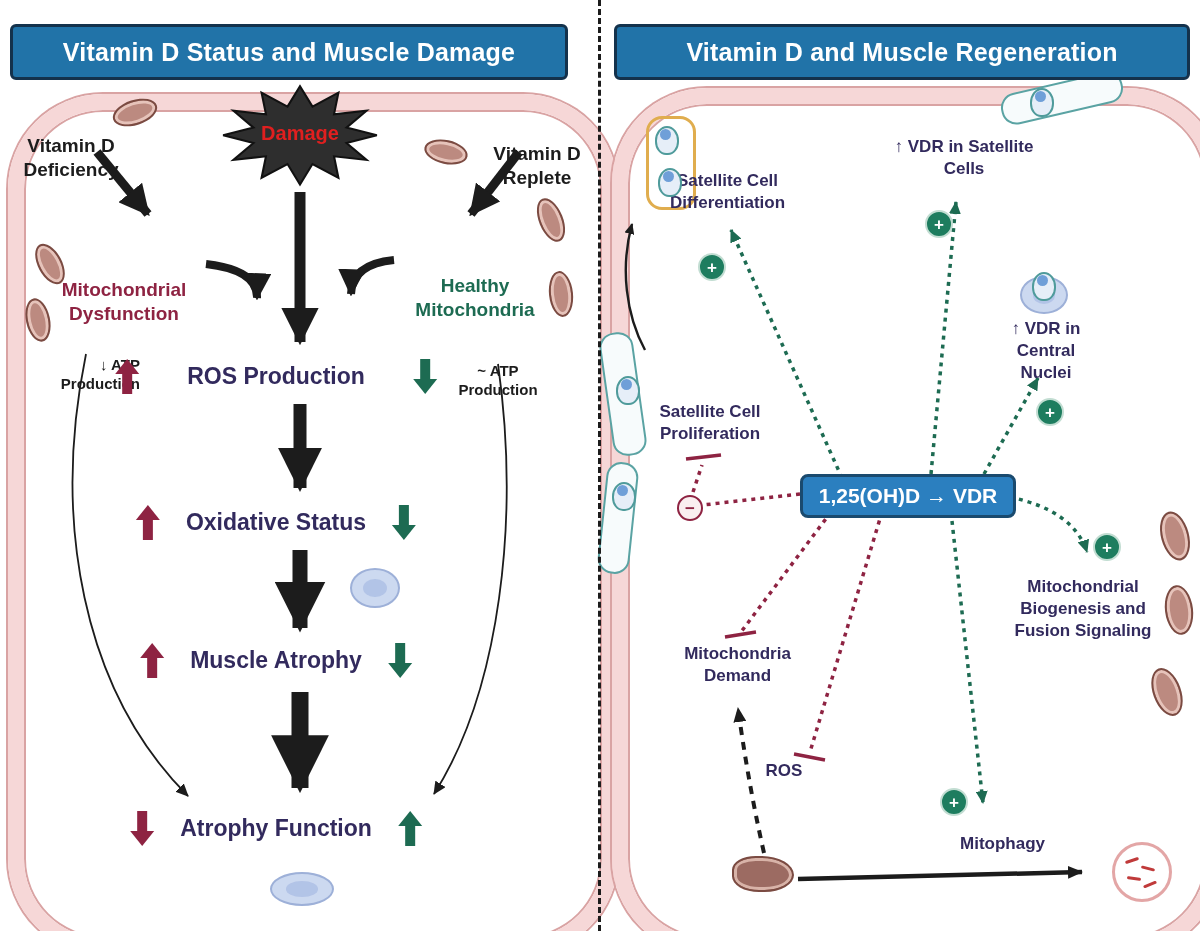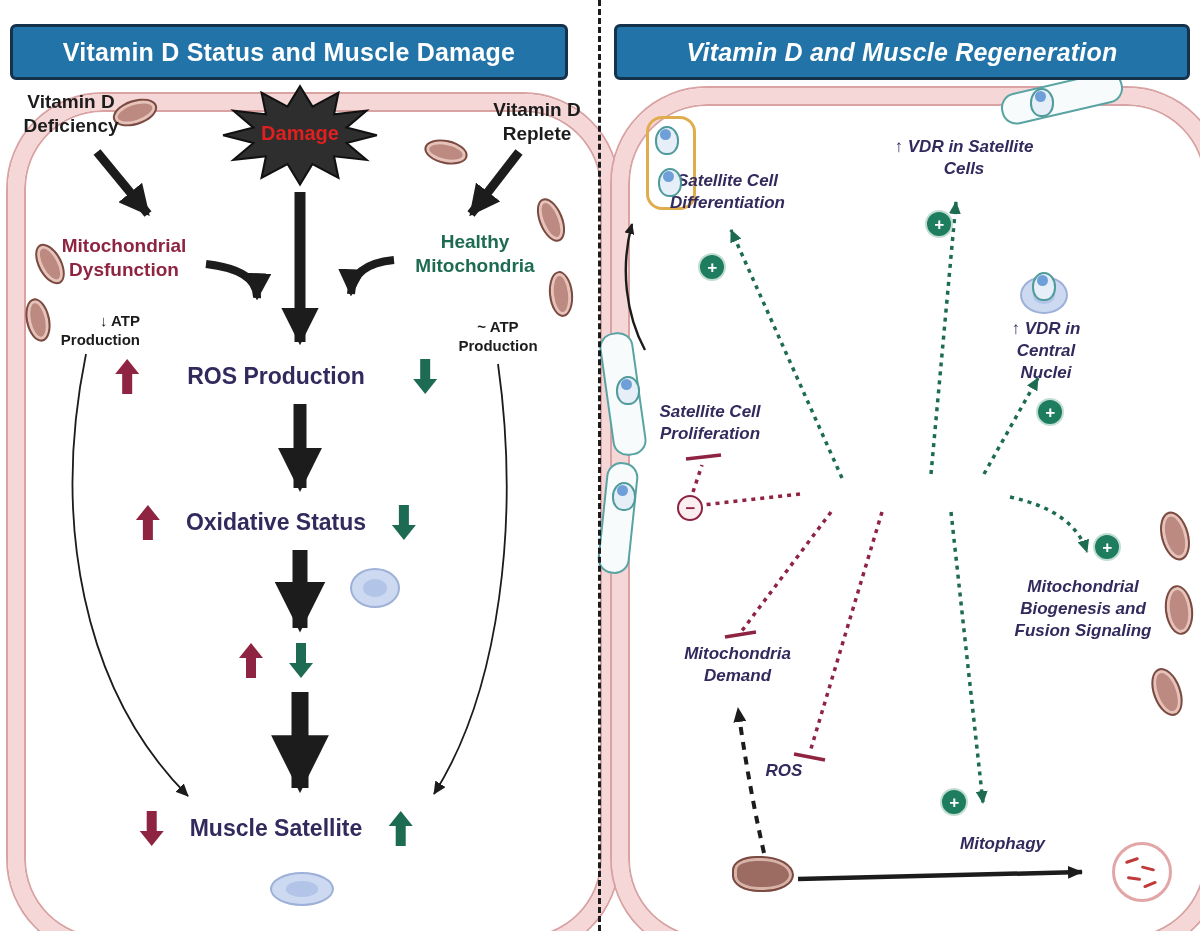--- a/index.html
+++ b/index.html
@@ -1,31 +1,31 @@
 <!DOCTYPE html>
 <html lang="en"><head>
 <meta charset="utf-8">
 <style>
   html,body{margin:0;padding:0;background:#fff;}
   .stage{position:relative;width:1200px;height:931px;background:#fff;overflow:hidden;
          font-family:"Liberation Sans",sans-serif;color:#1c1c1c;}
   .panel{position:absolute;top:0;width:552px;height:931px;}
   .panel.left{left:0;}
-  .panel.right{left:600px;font-style:italic;}
+  .panel.right{left:600px;}
   .divider{position:absolute;left:598px;top:0;width:0;height:931px;border-left:3px dashed #1c1c1c;z-index:6;}
 
   .membrane{position:absolute;border:16px solid #f6d7d7;border-radius:95px;
             box-shadow:0 0 0 2px #d9a3a3, inset 0 0 0 2px #d9a3a3;z-index:0;}
   .layer{position:absolute;left:0;top:0;z-index:1;pointer-events:none;}
 
   .title-bar{position:absolute;top:24px;height:50px;background:#2173a8;border:3px solid #14324c;
              border-radius:6px;display:flex;align-items:center;justify-content:center;z-index:7;
              color:#fff;font-weight:bold;font-size:25px;letter-spacing:.2px;}
 
-  .lbl{position:absolute;font-weight:bold;text-align:center;white-space:pre-line;line-height:1.25;z-index:3;}
+  .lbl{position:absolute;font-weight:bold;text-align:center;white-space:pre-line;line-height:1.25;z-index:3;margin-top:44px;}
   .black{color:#1c1c1c;} .maroon-t{color:#8e2342;} .green-t{color:#1d6b52;}
 
   .starburst{position:absolute;left:218px;top:82px;width:164px;height:102px;z-index:2;}
   .starburst svg{position:absolute;inset:0;}
   .damage-text{position:absolute;inset:0;display:flex;align-items:center;justify-content:center;
                color:#e01f1f;font-weight:bold;font-size:20px;}
 
   .cascade-row{position:absolute;left:50%;transform:translateX(-50%);display:flex;align-items:center;
                gap:26px;z-index:3;white-space:nowrap;}
   .cascade-label{font-weight:bold;font-size:23px;color:#322a5d;}
@@ -136,31 +136,32 @@
       <span class="blk green">
           <span class="stem"></span>
           <span class="tri-down"></span>
         </span>
     </div>
     <div class="cascade-row" style="top:643px;">
       <span class="blk maroon">
           <span class="tri-up"></span>
           <span class="stem"></span>
         </span>
+      <span class="cascade-label">Muscle Atrophy</span>
       <span class="blk green">
           <span class="stem"></span>
           <span class="tri-down"></span>
         </span>
     </div>
     <div class="cascade-row" style="top:811px;">
       <span class="blk maroon">
           <span class="stem"></span>
           <span class="tri-down"></span>
         </span>
-      <span class="cascade-label">Muscle Satellite</span>
+      <span class="cascade-label">Atrophy Function</span>
       <span class="blk green">
           <span class="tri-up"></span>
           <span class="stem"></span>
         </span>
     </div>
 
     <div class="mito" style="left:112px;top:100px;width:42px;height:21px;transform:rotate(-18deg);"></div>
     <div class="mito" style="left:424px;top:140px;width:40px;height:20px;transform:rotate(12deg);"></div>
     <div class="mito" style="left:28px;top:252px;width:40px;height:20px;transform:rotate(62deg);"></div>
     <div class="mito" style="left:16px;top:308px;width:40px;height:20px;transform:rotate(78deg);"></div>
@@ -202,20 +203,21 @@
 
       <path d="M164 853 C152 800 144 752 138 708" stroke="#1c1c1c" stroke-width="4" stroke-dasharray="8 7" fill="none" marker-end="url(#mkBlackM)"></path>
       <path d="M198 879 L482 872" stroke="#1c1c1c" stroke-width="4.5" fill="none" marker-end="url(#mkBlackM)"></path>
       <path d="M45 350 C26 315 20 268 32 224" stroke="#1c1c1c" stroke-width="2.4" fill="none" marker-end="url(#mkThinB)"></path>
     </svg>
 
     <header class="title-bar" style="left:14px;width:570px;">
       <span>Vitamin D and Muscle Regeneration</span>
     </header>
 
+    <div class="center-box">1,25(OH)D → VDR</div>
 
     <div class="node" style="left:55px;top:170px;width:145px;">Satellite Cell
 Differentiation</div>
     <div class="node" style="left:285px;top:136px;width:158px;">↑ VDR in Satellite
 Cells</div>
     <div class="node" style="left:380px;top:318px;width:132px;">↑ VDR in Central
 Nuclei</div>
     <div class="node" style="left:45px;top:401px;width:130px;">Satellite Cell
 Proliferation</div>
     <div class="node" style="left:412px;top:576px;width:142px;">Mitochondrial

